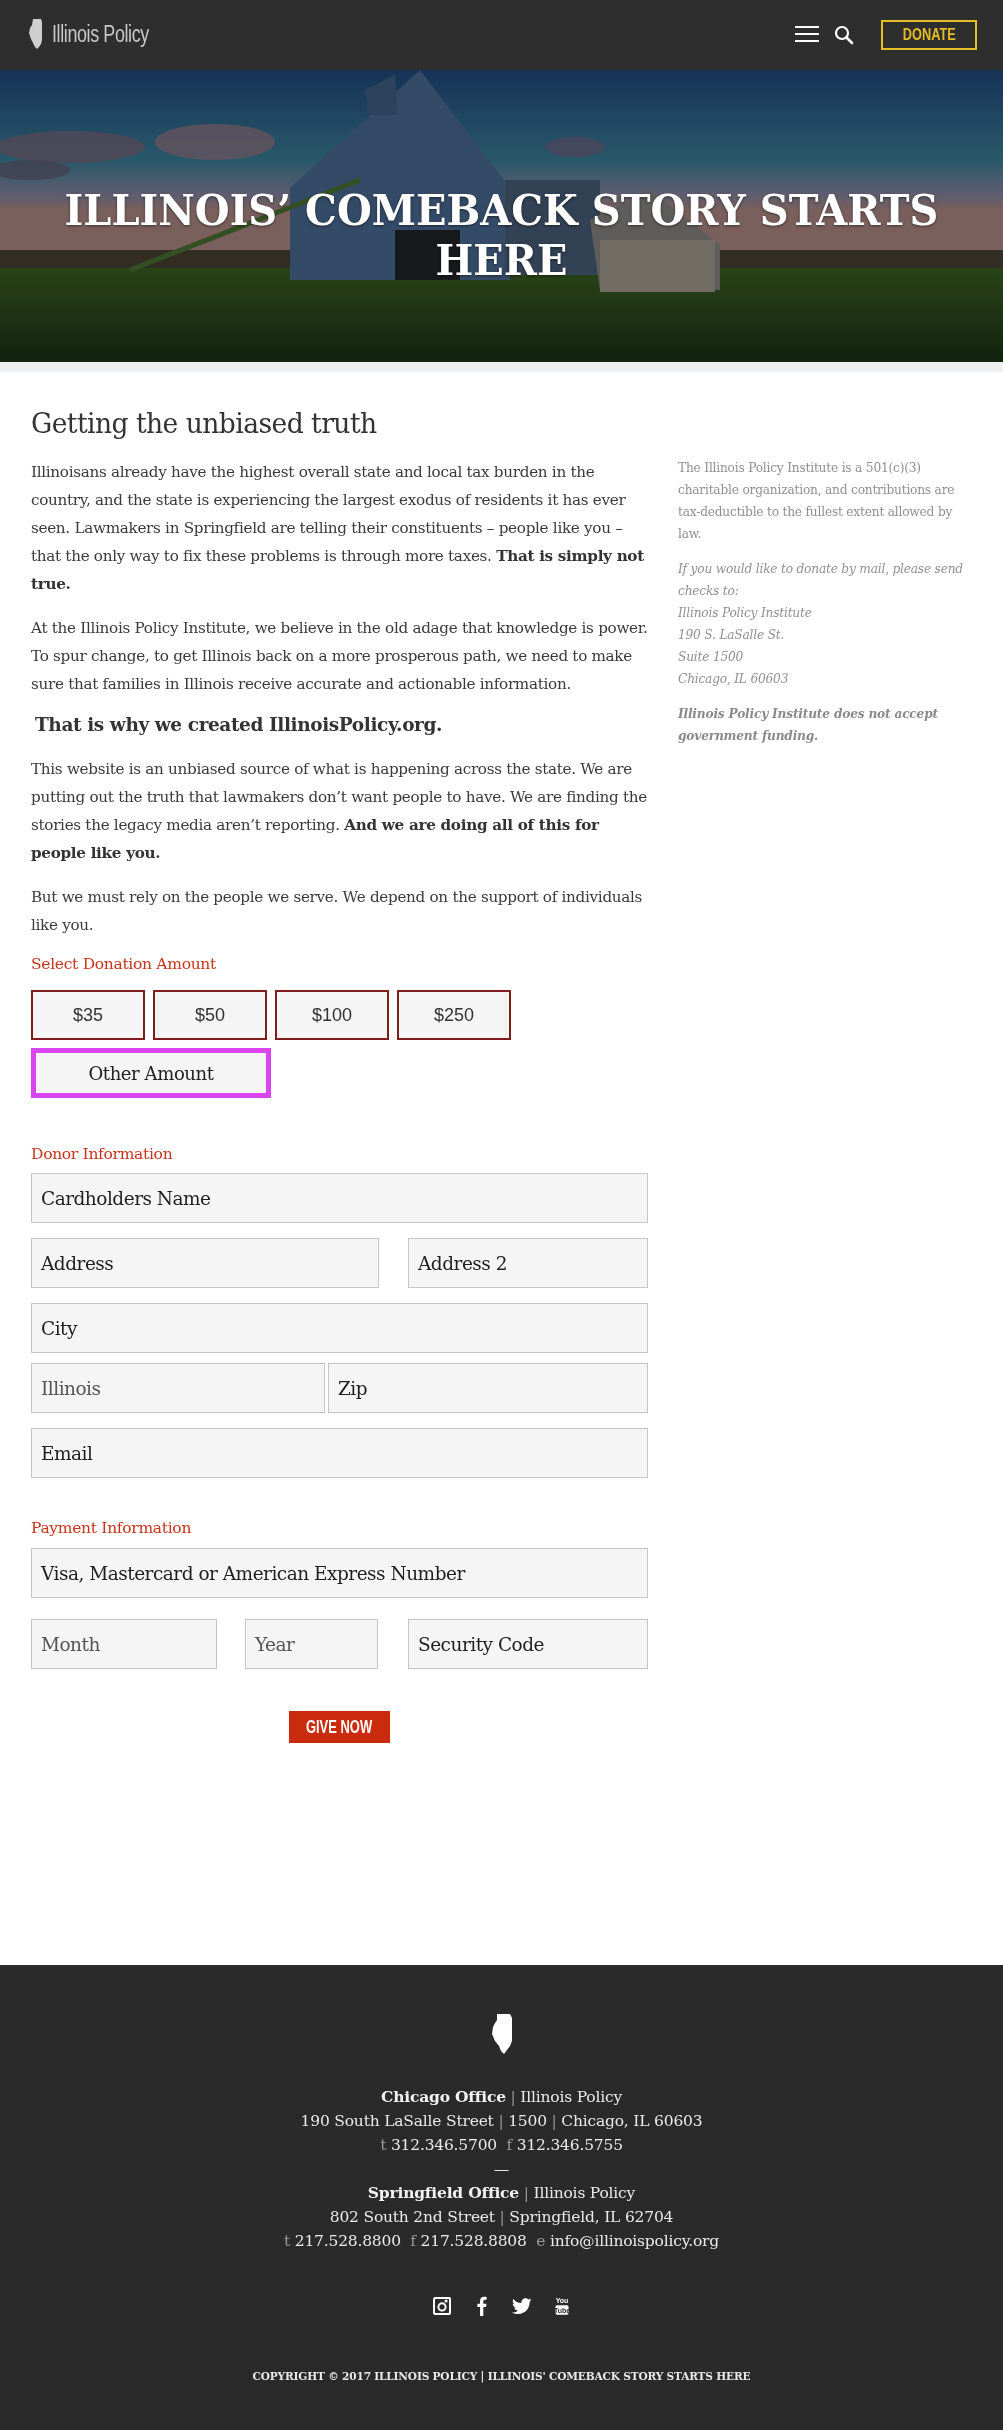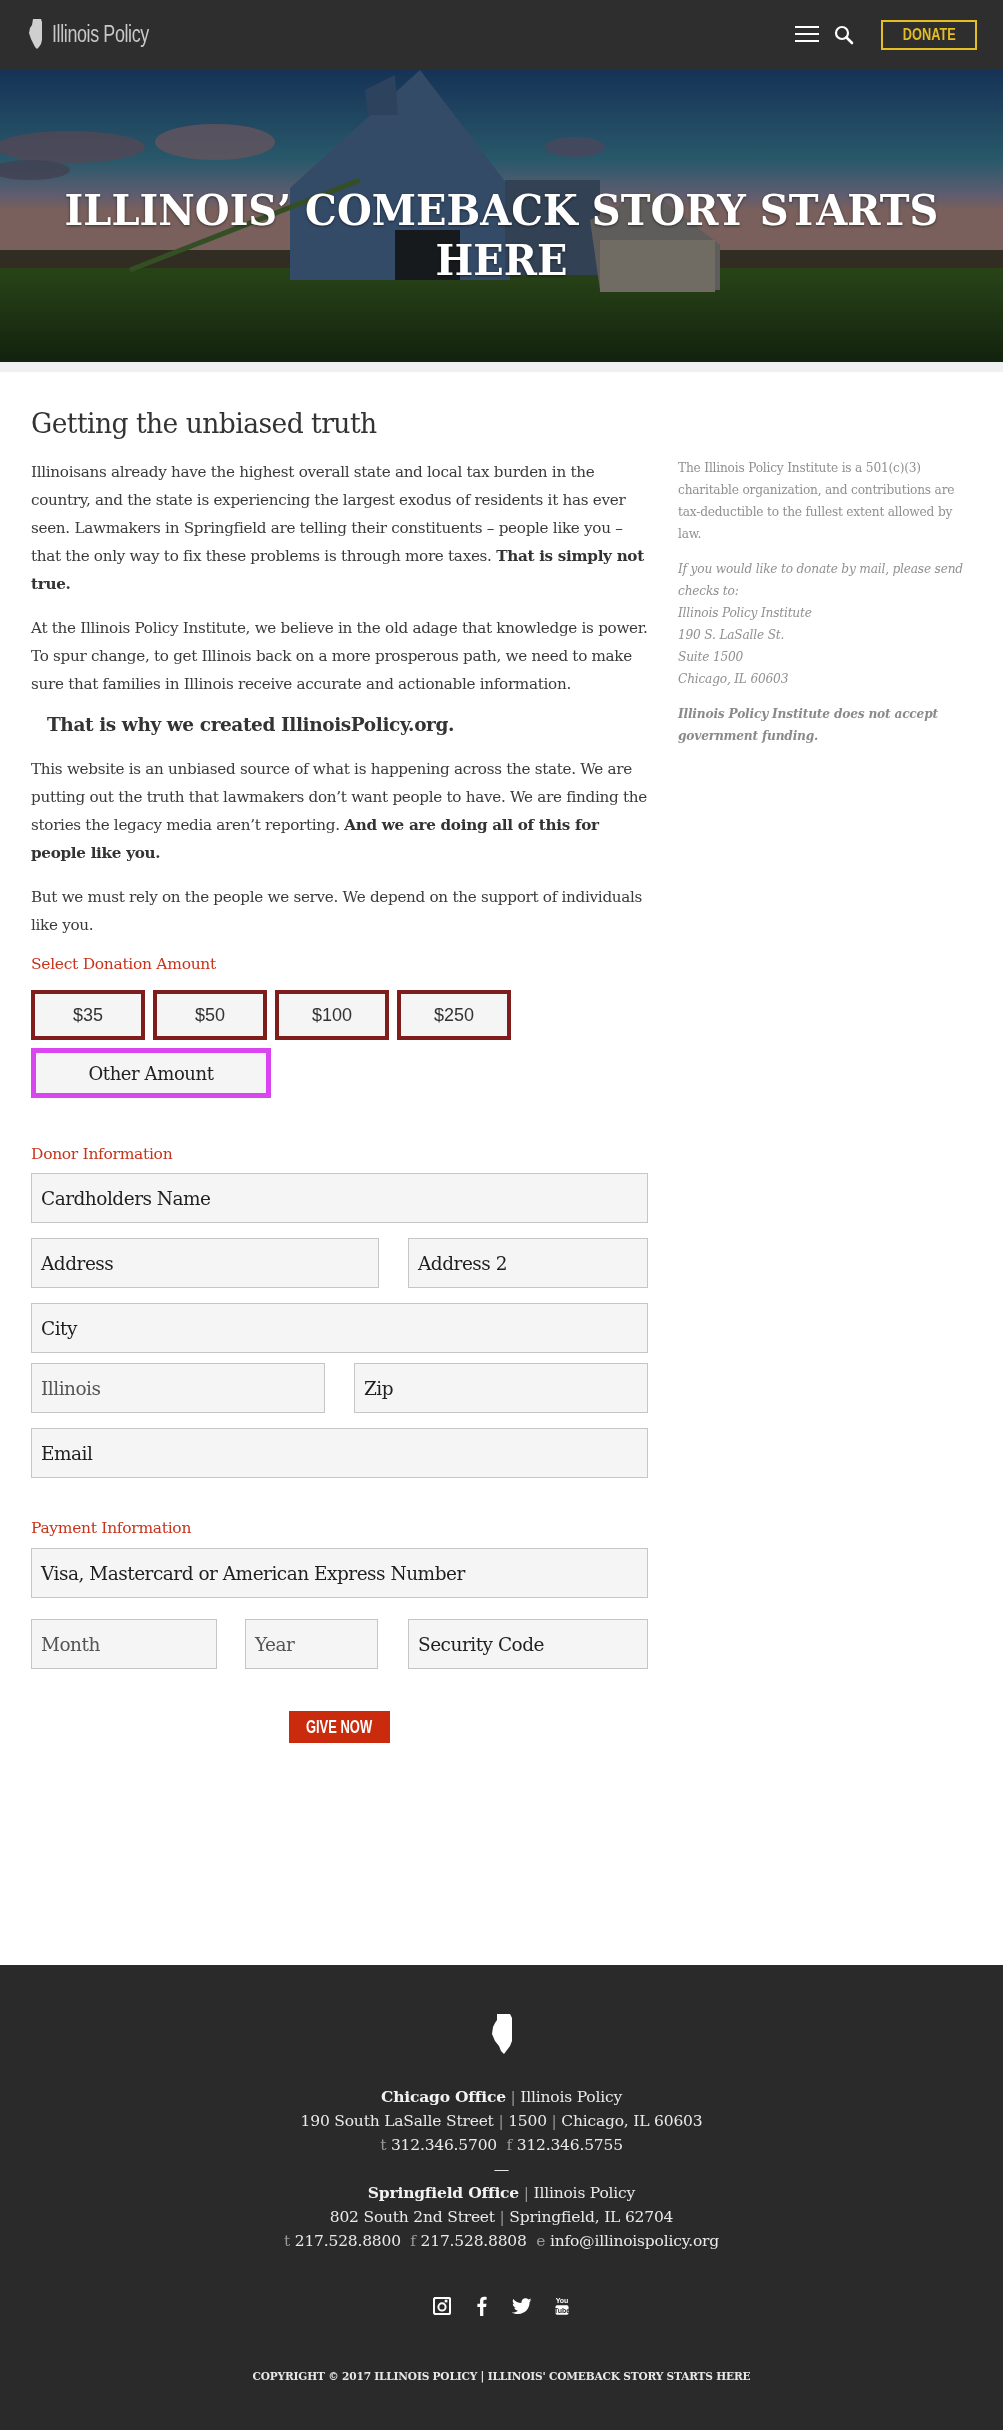--- a/index.html
+++ b/index.html
@@ -27,27 +27,27 @@
   .hero-strip { height: 10px; background: #eff0f1; }
 
   
   .main { position: relative; padding: 0 0 0 31px; height: 1593px; }
   .content { position: absolute; left: 31px; top: 18px; width: 617px; }
   .sidebar { position: absolute; left: 678px; top: 85px; width: 295px; }
 
   h1.page-title { font-family: "DejaVu Serif", serif; font-weight: normal; font-size: 28px; color: #333; letter-spacing: -0.6px; margin-top: 17px; margin-bottom: 18px; transform: scaleX(0.95); transform-origin: left; }
   .para { font-family: "DejaVu Serif", serif; font-size: 15.2px; line-height: 28px; color: #3a3a3a; margin-bottom: 16px; letter-spacing: -0.3px; }
   .para b { font-weight: bold; color: #333; }
-  .subhead { font-family: "DejaVu Serif", serif; font-weight: bold; font-size: 18.5px; color: #333; margin: 6px 16px 20px; letter-spacing: -0.4px; }
+  .subhead { font-family: "DejaVu Serif", serif; font-weight: bold; font-size: 18.5px; color: #333; margin: 6px 4px 20px; letter-spacing: -0.4px; }
   .cta { font-family: "DejaVu Serif", serif; font-weight: bold; font-size: 19px; color: #333; line-height: 28px; margin: 8px 0 20px; letter-spacing: -0.4px; }
 
   .section-label { font-family: "DejaVu Serif", serif; font-size: 15.5px; color: #c8341b; letter-spacing: -0.3px; }
 
   .amounts { display: flex; gap: 8px; margin-top: 17px; }
-  .amount-btn { width: 114px; height: 50px; background: #f5f5f5; border: 4px solid #7f1d1d; display: flex; align-items: center; justify-content: center; font-family: "Liberation Sans", sans-serif; font-size: 18px; color: #333; cursor: pointer; }
+  .amount-btn { width: 114px; height: 50px; background: #f5f5f5; border: 2px solid #7f1d1d; display: flex; align-items: center; justify-content: center; font-family: "Liberation Sans", sans-serif; font-size: 18px; color: #333; cursor: pointer; }
   .other-btn { width: 240px; height: 50px; background: #f5f5f5; border: 5px solid #d946ef; display: flex; align-items: center; justify-content: center; font-family: "DejaVu Serif", serif; font-size: 18px; color: #222; margin-top: 8px; cursor: pointer; letter-spacing: -0.4px; }
 
   .field { height: 50px; background: #f5f5f5; border: 1px solid #c6c6c6; display: flex; align-items: center; padding-left: 9px; font-family: "DejaVu Serif", serif; font-size: 18.5px; color: #1f1f1f; cursor: text; letter-spacing: -0.5px; }
   .field.muted { color: #555; font-weight: normal; }
   .row { display: flex; justify-content: space-between; }
 
   .give-btn { position: absolute; left: 258px; width: 101px; height: 32px; background: #c92b0c; display: flex; align-items: center; justify-content: center; cursor: pointer; }
   .give-btn span { font-family: "Liberation Sans", sans-serif; font-weight: bold; color: #fff; font-size: 18px; transform: scaleX(0.72); display: inline-block; }
 
   .side-para { font-family: "DejaVu Serif", serif; font-size: 12.2px; line-height: 22px; color: #909090; margin-bottom: 13px; letter-spacing: -0.2px; }
@@ -146,21 +146,21 @@
 
       <div class="section-label" style="margin-top:47px;">Donor Information</div>
       <div class="field" style="margin-top:10px; width:617px;">Cardholders Name</div>
       <div class="row" style="margin-top:15px;">
         <div class="field" style="width:348px;">Address</div>
         <div class="field" style="width:240px;">Address 2</div>
       </div>
       <div class="field" style="margin-top:15px; width:617px;">City</div>
       <div class="row" style="margin-top:10px;">
         <div class="field muted" style="width:294px;">Illinois</div>
-        <div class="field" style="width:294px;">Zip</div>
+        <div class="field" style="width:320px;">Zip</div>
       </div>
       <div class="field" style="margin-top:15px; width:617px;">Email</div>
 
       <div class="section-label" style="margin-top:41px;">Payment Information</div>
       <div class="field" style="margin-top:11px; width:617px;">Visa, Mastercard or American Express Number</div>
       <div class="row" style="margin-top:21px; justify-content:flex-start;">
         <div class="field muted" style="width:186px;">Month</div>
         <div class="field muted" style="width:133px; margin-left:28px;">Year</div>
         <div class="field" style="width:240px; margin-left:30px;">Security Code</div>
       </div>

